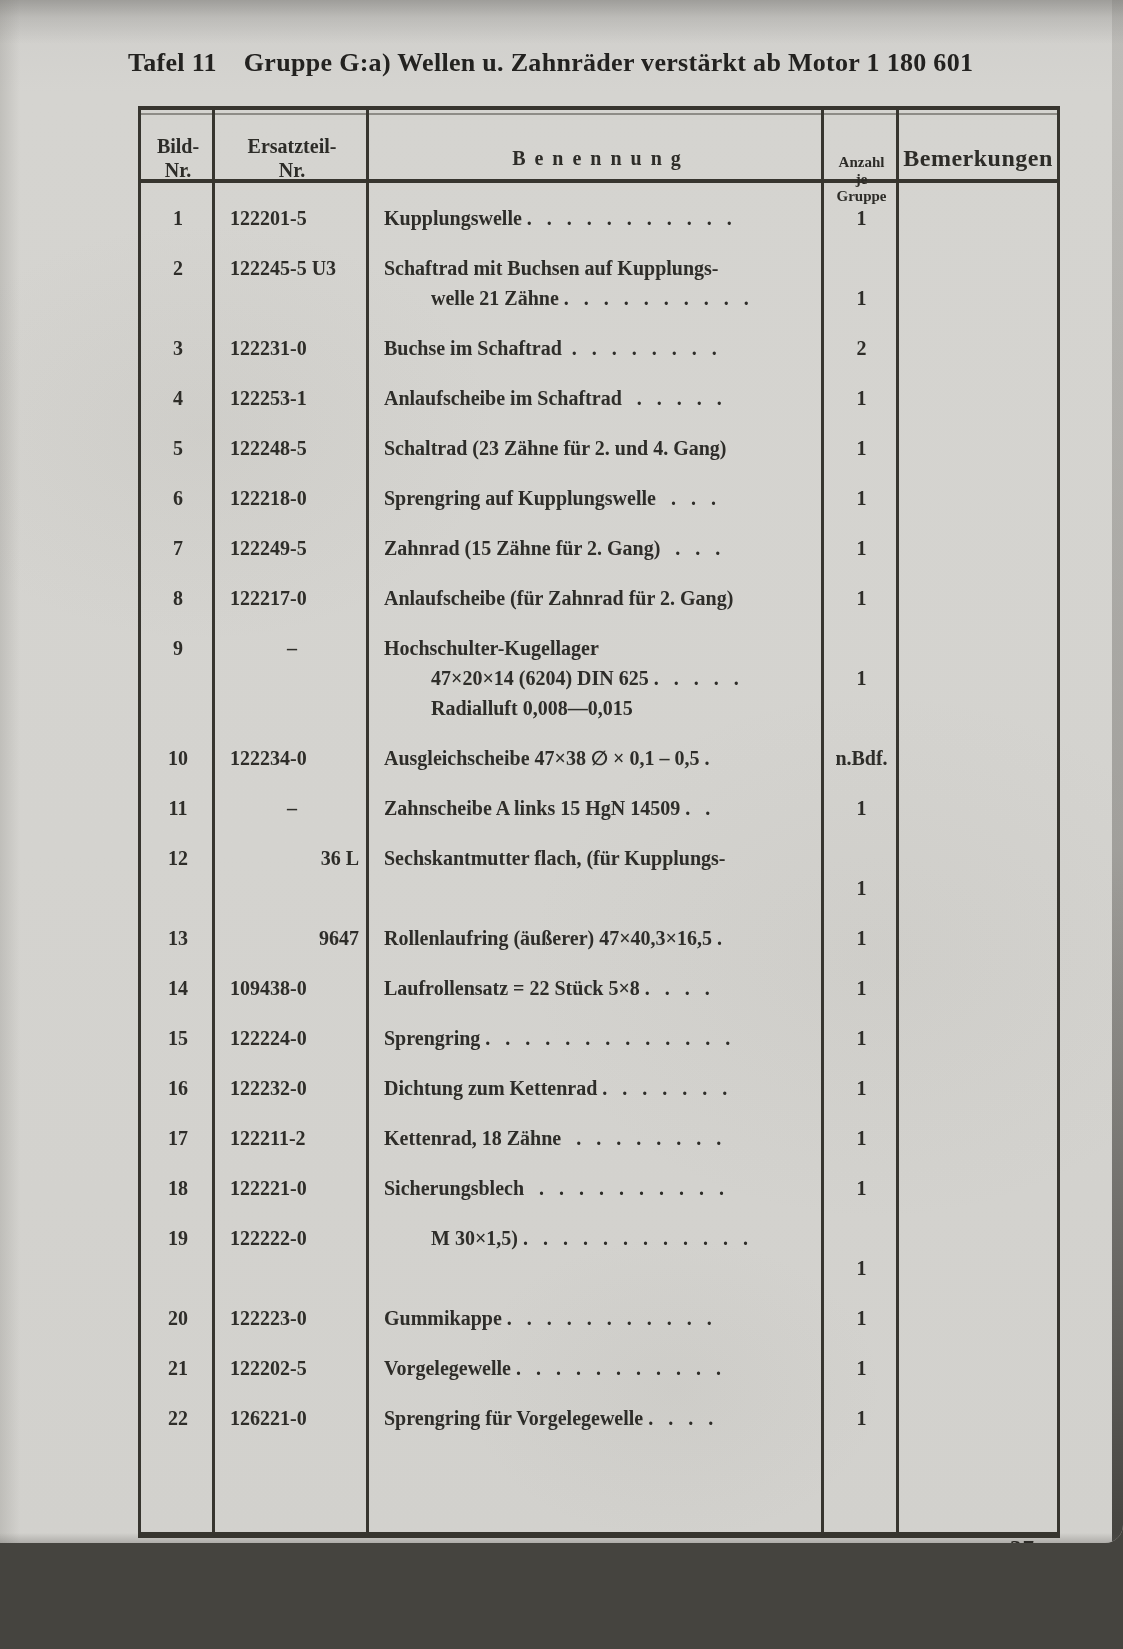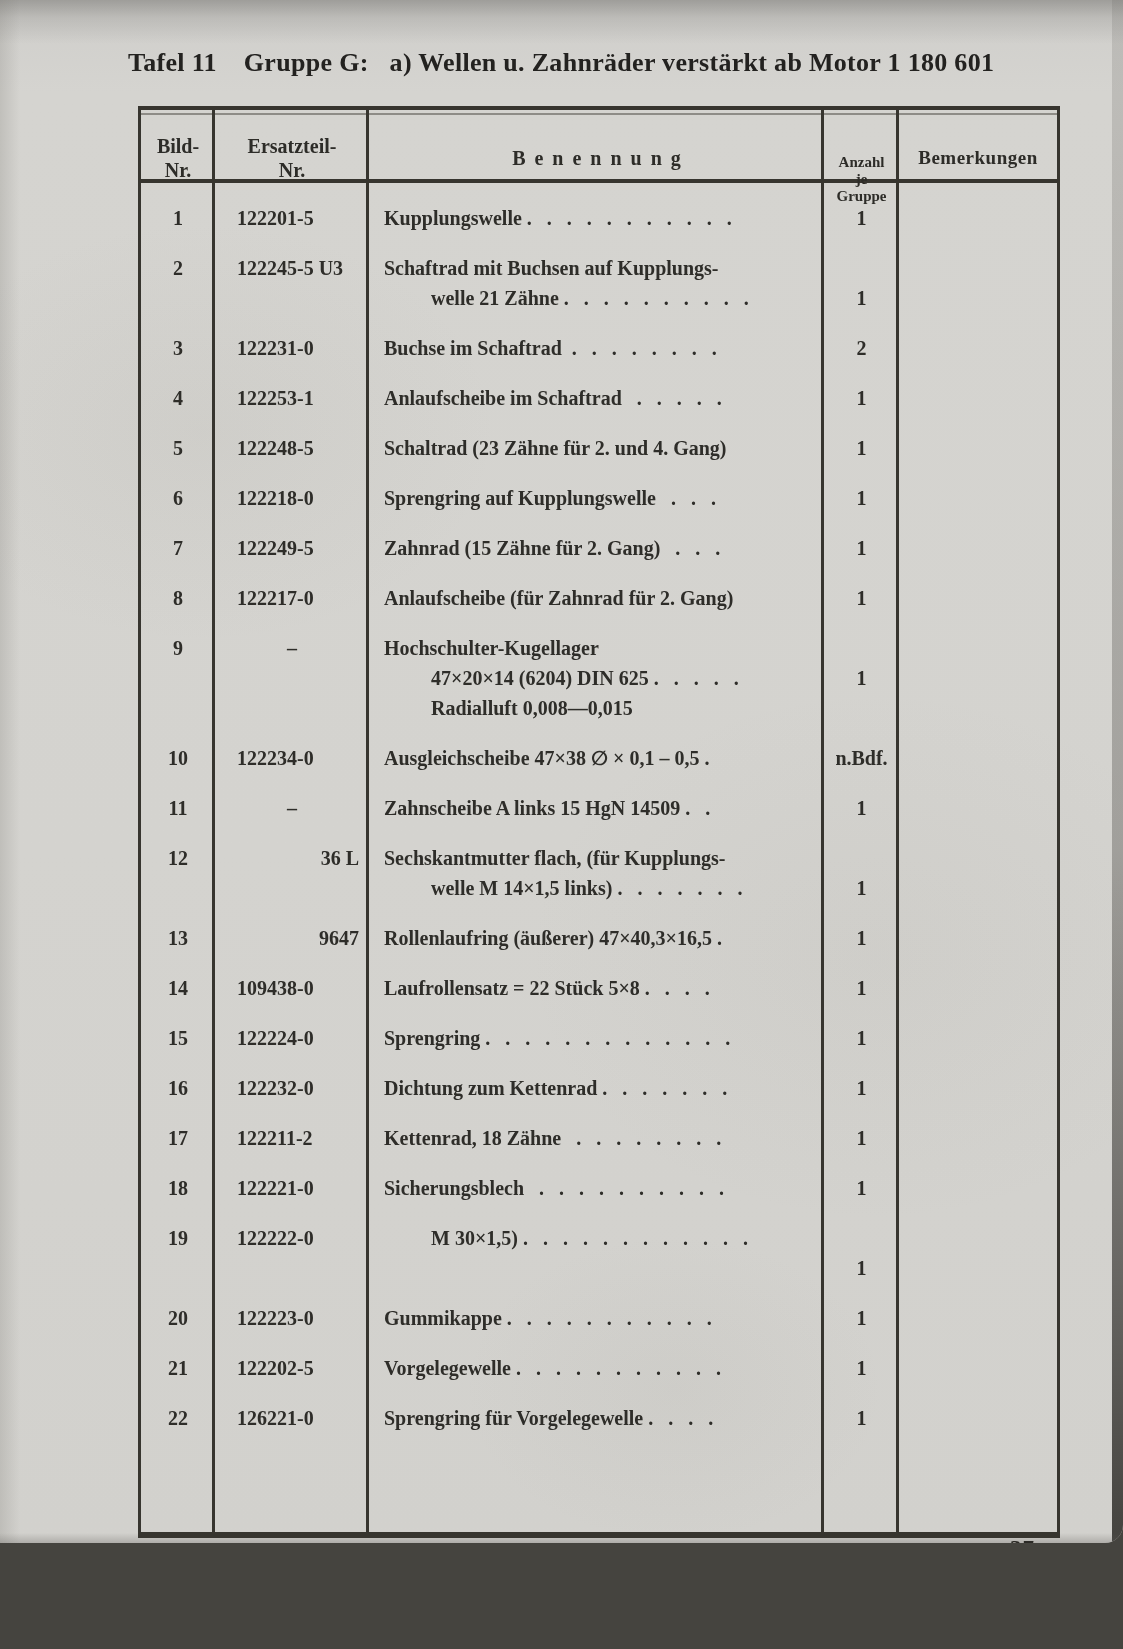--- a/index.html
+++ b/index.html
@@ -27,21 +27,21 @@
   .bottom-shade{position:absolute;left:0;right:0;bottom:0;height:10px;
     background:linear-gradient(0deg, rgba(95,93,89,0.30), rgba(0,0,0,0));pointer-events:none;}
 
   .title{
     position:absolute;left:128px;top:48px;width:900px;
     display:flex;align-items:baseline;
     font-size:26px;font-weight:700;color:#232220;
     letter-spacing:0.3px;white-space:pre;
   }
   .title .t1{margin-right:27px;}
-  .title .t2{margin-right:21px;}
+  .title .t2{}
 
   .parts-table{
     position:absolute;left:138px;top:106px;width:922px;height:1432px;
     box-sizing:border-box;
     border:3px solid #37352f;
     border-top-width:4px;
     border-bottom-width:6px;
   }
   
   .parts-table::before{
@@ -56,27 +56,27 @@
 
   .thead{
     position:relative;height:73px;box-sizing:border-box;
     border-bottom:4px solid #37352f;
     display:grid;grid-template-columns:74px 154px 455px 75px 1fr;
     align-items:center;
   }
   .hcell{text-align:center;line-height:24px;font-size:20px;font-weight:700;color:#2d2c28;}
   .h-anzahl{font-size:15px;line-height:17px;font-weight:700;margin-top:44px;}
   .h-benennung{font-size:20px;letter-spacing:0.45em;text-indent:0.45em;}
-  .h-bemerkungen{font-size:19px;letter-spacing:0.5px;}
+  .h-bemerkungen{font-size:24px;letter-spacing:0.5px;}
 
   .tbody{position:relative;padding-top:20px;}
   .row{display:grid;grid-template-columns:74px 154px 455px 75px 1fr;margin-bottom:20px;}
   .cell{font-size:20px;font-weight:700;line-height:30px;color:#2e2d29;}
   .c-bild{text-align:center;}
-  .c-nr{padding-left:22px;white-space:pre;}
+  .c-nr{padding-left:15px;white-space:pre;}
   .c-nr.align-right{text-align:right;padding-right:10px;padding-left:0;margin-left:24px;}
   .c-nr.align-center{text-align:center;padding-left:0;}
   .bline{padding-left:15px;white-space:pre;}
   .bline.cont{padding-left:62px;}
   .c-qty{text-align:center;white-space:pre;}
   .qline{height:30px;}
 
   .page-number{
     position:absolute;right:88px;top:1536px;
     font-size:23px;font-weight:700;color:#2b2a26;letter-spacing:1px;
@@ -222,21 +222,20 @@
             <div class="bline">Zahnscheibe A links 15 HgN 14509 .   .</div>
           </div>
           <div class="cell c-qty"><div class="qline">1</div></div>
           <div class="cell c-bem"></div>
         </div>
         <div class="row">
           <div class="cell c-bild">12</div>
           <div class="cell c-nr align-right">36 L</div>
           <div class="cell c-ben">
             <div class="bline">Sechskantmutter flach, (für Kupplungs-</div>
-            <div class="bline cont">welle M 14×1,5 links) .   .   .   .   .   .   .</div>
           </div>
           <div class="cell c-qty"><div class="qline"></div><div class="qline">1</div></div>
           <div class="cell c-bem"></div>
         </div>
         <div class="row">
           <div class="cell c-bild">13</div>
           <div class="cell c-nr align-right">9647</div>
           <div class="cell c-ben">
             <div class="bline">Rollenlaufring (äußerer) 47×40,3×16,5 .</div>
           </div>

